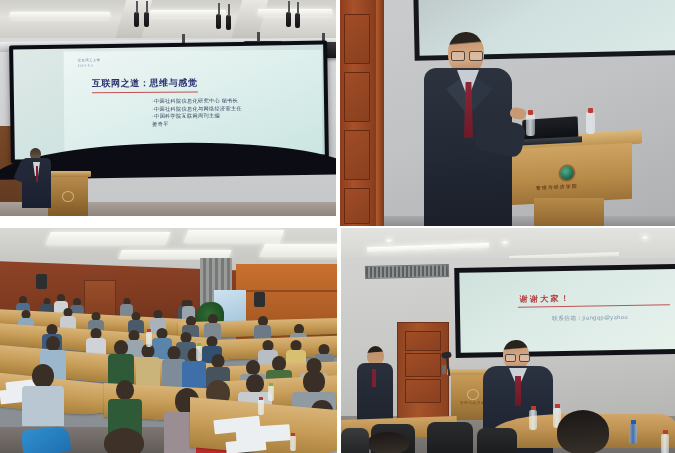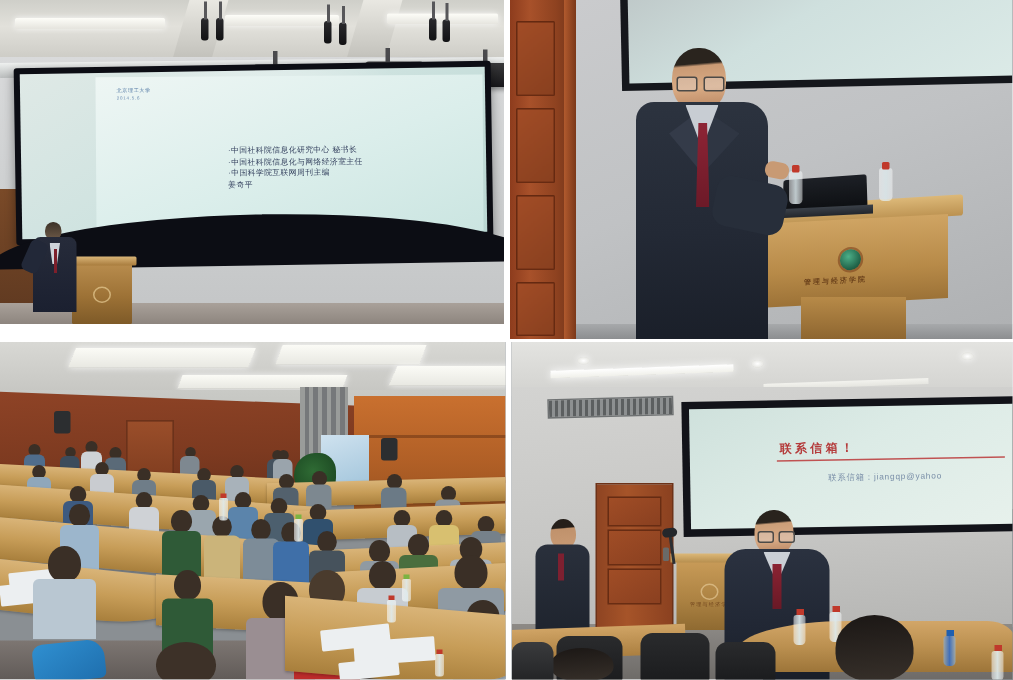--- a/index.html
+++ b/index.html
@@ -614,20 +614,21 @@
     <div class="p1-proj" style="left:168px;top:43px;"></div>
     <div class="p1-proj" style="left:243px;top:41px;"></div>
     <div class="p1-proj" style="left:308px;top:42px;"></div>
 
     <div class="p1-screen-frame">
       <div class="p1-screen">
         <div class="p1-screen-glow"></div>
         <div class="p1-slide">
           <div class="p1-slide-head">北京理工大学</div>
           <div class="p1-slide-date">2014.5.6</div>
+          <div class="p1-slide-title">互联网之道：思维与感觉</div>
           <div class="p1-slide-body">
             <div>·中国社科院信息化研究中心 秘书长</div>
             <div>·中国社科院信息化与网络经济室主任</div>
             <div>·中国科学院互联网周刊主编</div>
             <div>  姜奇平</div>
           </div>
         </div>
       </div>
       <div class="p1-screen-curve"></div>
     </div>
@@ -926,21 +927,21 @@
     <div class="p4-light-strip2"></div>
     <div class="p4-downlight" style="left:44px;top:10px;"></div>
     <div class="p4-downlight" style="left:160px;top:12px;"></div>
     <div class="p4-downlight" style="left:300px;top:7px;"></div>
 
     <div class="p4-wall"></div>
     <div class="p4-vent"></div>
 
     <div class="p4-screen-frame">
       <div class="p4-screen">
-        <div class="p4-slide-title">联系信箱！</div>
+        <div class="p4-slide-title">谢谢大家！</div>
         <div class="p4-slide-rule"></div>
         <div class="p4-slide-mail">联系信箱：jiangqp@yahoo</div>
       </div>
     </div>
 
     <div class="p4-floor"></div>
 
     <div class="p4-door">
       <div class="p4-door-panel" style="top:8px;height:18px;"></div>
       <div class="p4-door-panel" style="top:30px;height:22px;"></div>

